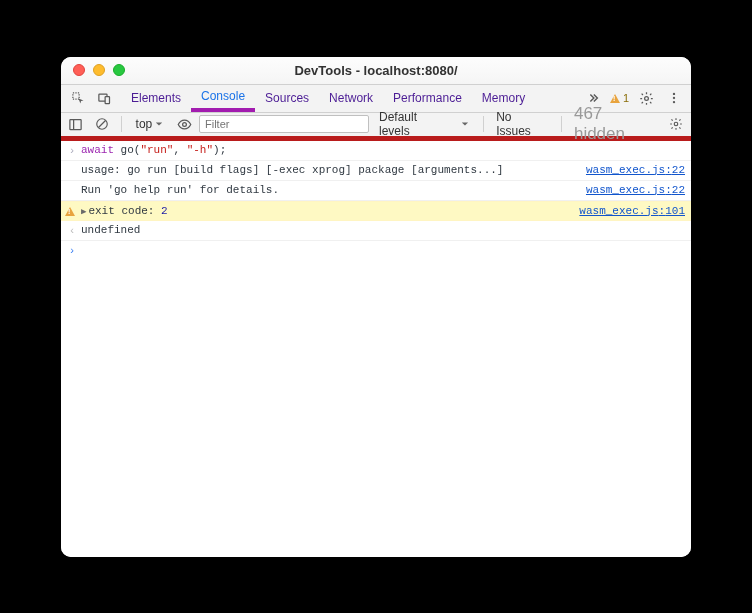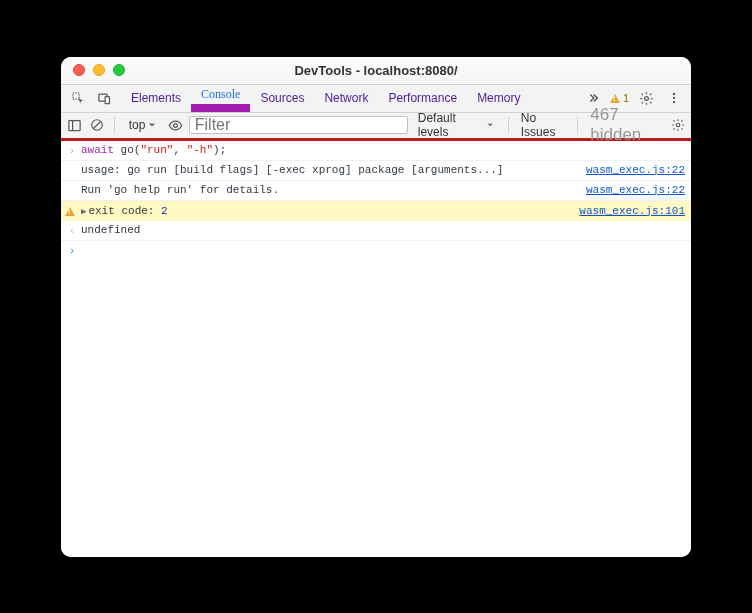--- a/index.html
+++ b/index.html
@@ -83,22 +83,21 @@
     }
     .tab {
       padding: 0 10px;
       display: flex;
       align-items: center;
       cursor: pointer;
       color: #4c1d95;
     }
     .tab.active {
       color: #1a73e8;
-      border-bottom: 8px solid #a21caf;
-      font-family: Liberation Serif, serif;
+      border-bottom: 4px solid #a21caf;
     }
     .tabs-right {
       margin-left: auto;
       display: flex;
       align-items: center;
       gap: 6px;
       padding-right: 6px;
     }
     .warning-count {
       display: flex;
@@ -119,42 +118,42 @@
       position: absolute;
       left: -2px;
       top: 1px;
       font-size: 7px;
       font-weight: bold;
       color: #fff;
     }
     .toolbar {
       height: 28px;
       background: #f3f3f3;
-      border-bottom: 3px solid #b91c1c;
+      border-bottom: 5px solid #b91c1c;
       display: flex;
       align-items: center;
       font-size: 12px;
       color: #333;
       padding: 0 4px;
       gap: 4px;
     }
     .context-selector {
       display: flex;
       align-items: center;
       gap: 3px;
       padding: 2px 6px;
       cursor: pointer;
     }
     .filter-input {
       flex: 0 0 170px;
       height: 18px;
       border: 1px solid #c0c0c0;
       border-radius: 2px;
       padding: 0 5px;
-      font-size: 16px;
+      font-size: 11px;
       background: #fff;
       color: #333;
     }
     .levels-dropdown {
       display: flex;
       align-items: center;
       gap: 11px;
       padding: 0 6px;
       cursor: pointer;
     }

